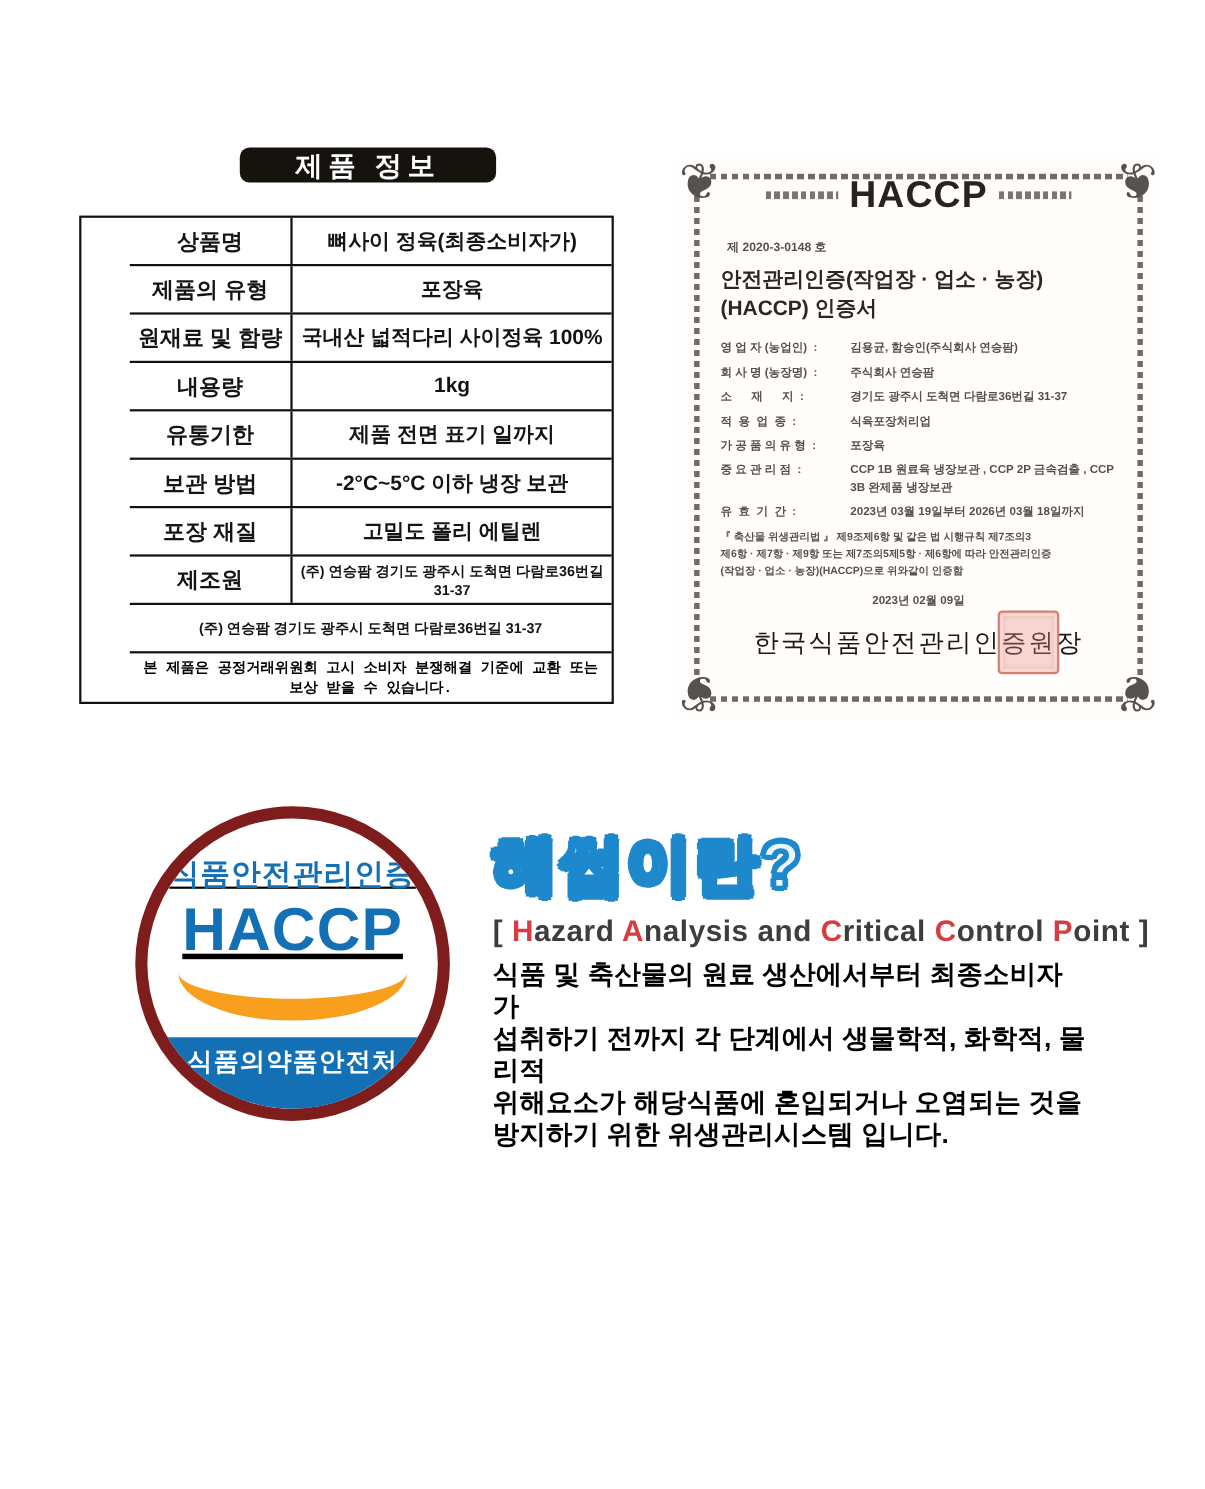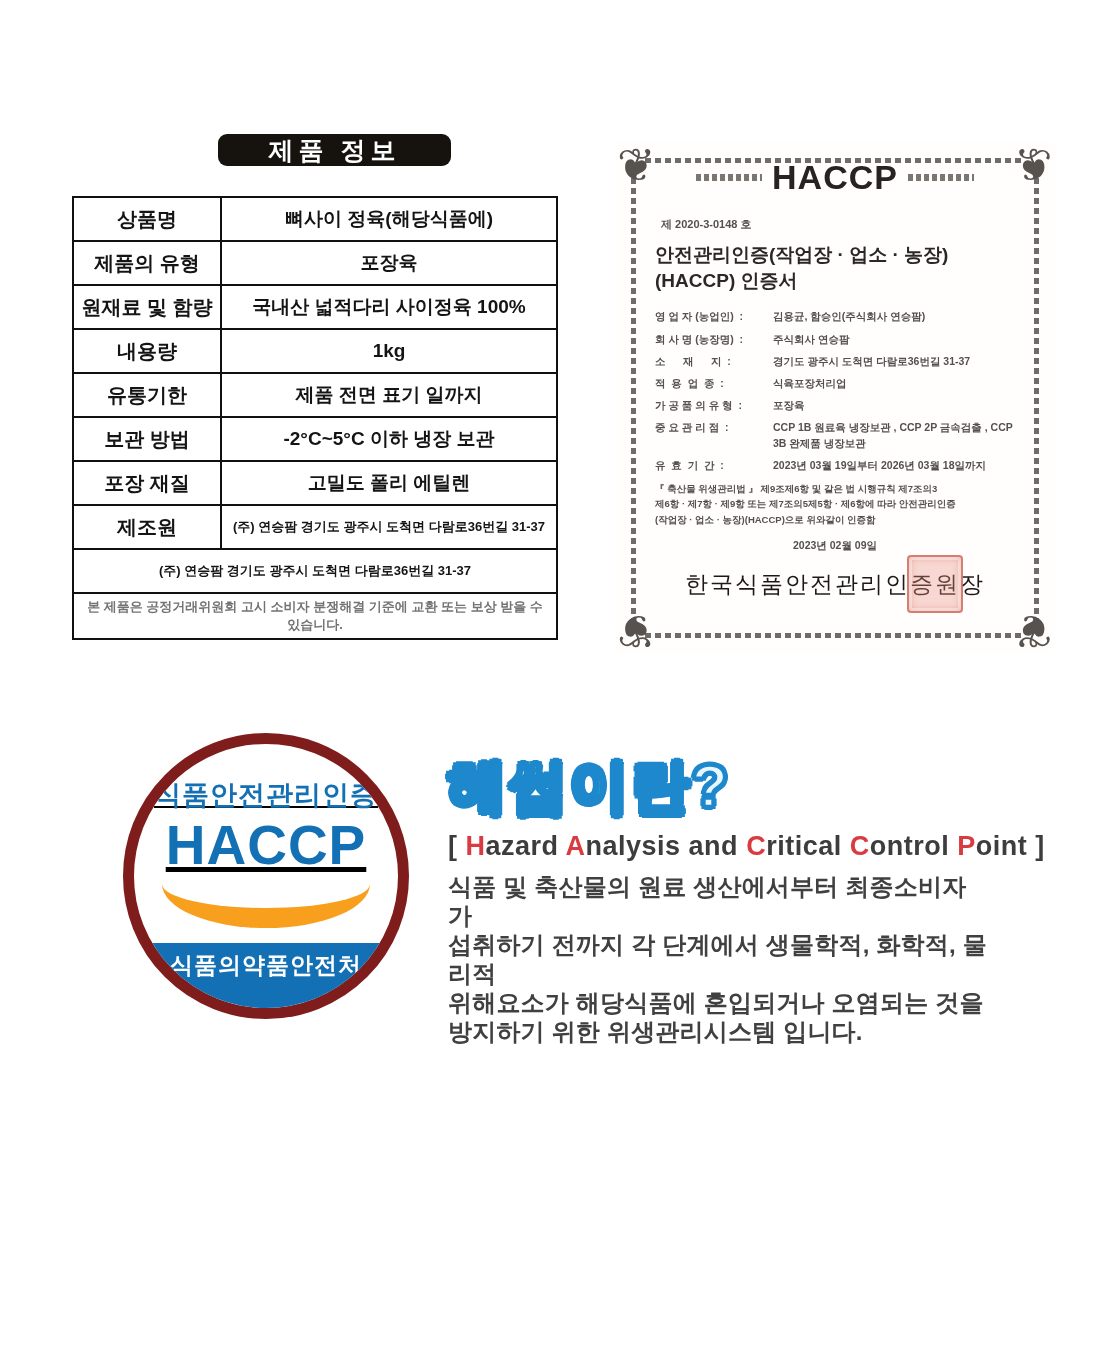--- a/index.html
+++ b/index.html
@@ -5,29 +5,29 @@
   * { margin:0; padding:0; box-sizing:border-box; }
   body { background:#ffffff; font-family:"Liberation Sans","DejaVu Sans",sans-serif; }
   .canvas { position:relative; width:1095px; height:1354px; background:#ffffff; overflow:hidden; }
 
   
   .badge { position:absolute; left:202px; top:134px; width:233px; height:32px;
     background:#16120e; border-radius:9px; display:flex; align-items:center; justify-content:center;
     color:#ffffff; font-size:25px; font-weight:bold; letter-spacing:5px;margin-left:16px; }
 
   
-  .ptable { position:absolute; left:72px; top:196px; width:486px; border:2px solid #101010; background:#fff; }
+  .ptable { position:absolute; left:72px; top:196px; width:486px; border:2px solid #101010; background:#fff;padding-left:44px; }
   .prow { display:flex; height:44px; border-bottom:2px solid #101010; }
   .prow-label { width:148px; border-right:2px solid #101010; display:flex; align-items:center; justify-content:center;
     font-size:20px; font-weight:bold; color:#141414; }
   .prow-value { flex:1; display:flex; align-items:center; justify-content:center;
     font-size:19px; font-weight:bold; color:#141414; padding:0 6px; text-align:center; }
   .prow-value.small { font-size:13px; }
   .pfooter { height:44px; display:flex; align-items:center; justify-content:center;
-    font-size:13px; font-weight:bold; color:#737373; text-align:center; padding:0 10px; }
+    font-size:13px; font-weight:bold; color:#000000; text-align:center; padding:0 10px;font-family:Liberation Mono, monospace; }
 
   
   .cert { position:absolute; left:615px; top:142px; width:440px; height:512px; background:#fffefd; }
   .cert-edge { position:absolute; background:repeating-linear-gradient(90deg,#6f6b68 0 6px,transparent 6px 10px); }
   .cert-edge.top    { left:30px; right:30px; top:16px;    height:5px; }
   .cert-edge.bottom { left:30px; right:30px; bottom:16px; height:5px; }
   .cert-edge.left, .cert-edge.right { background:repeating-linear-gradient(0deg,#6f6b68 0 6px,transparent 6px 10px); width:5px; top:30px; bottom:30px; }
   .cert-edge.left  { left:16px; }
   .cert-edge.right { right:16px; }
   .corner { position:absolute; font-size:46px; color:#57524e; line-height:1; }
@@ -65,35 +65,35 @@
   .logo-bottom-text { margin-top:7px; text-align:center; font-size:23px; font-weight:bold; color:#ffffff; letter-spacing:1px; }
 
   
   .intro-title { position:absolute; left:448px; top:748px; font-size:58px; font-weight:bold; letter-spacing:3px;
     color:#e9f6fd; -webkit-text-stroke:2.5px #1e88cd;
     text-shadow:-3px -3px 0 #1e88cd, 3px -3px 0 #1e88cd, -3px 3px 0 #1e88cd, 3px 3px 0 #1e88cd,
                  0 -4px 0 #1e88cd, 0 4px 0 #1e88cd, -4px 0 0 #1e88cd, 4px 0 0 #1e88cd; }
   .intro-subtitle { position:absolute; left:448px; top:831px; font-size:27px; font-weight:bold; color:#3d3d3d; letter-spacing:0.5px; }
   .intro-subtitle .seg-red { color:#d83b40; }
   .intro-desc { position:absolute; left:448px; top:872px; width:540px; font-size:24px; font-weight:bold;
-    color:#404040; line-height:29px; white-space:pre-line; letter-spacing:0.2px; }
+    color:#000000; line-height:29px; white-space:pre-line; letter-spacing:0.2px; }
 </style>
 </head>
 <body>
 
 <div class="canvas">
 
   <div class="badge">
     <span>제품 정보</span>
   </div>
 
   <div class="ptable">
     <div class="prow">
       <div class="prow-label">상품명</div>
-      <div class="prow-value">뼈사이 정육(해당식품에)</div>
+      <div class="prow-value">뼈사이 정육(최종소비자가)</div>
     </div>
     <div class="prow">
       <div class="prow-label">제품의 유형</div>
       <div class="prow-value">포장육</div>
     </div>
     <div class="prow">
       <div class="prow-label">원재료 및 함량</div>
       <div class="prow-value">국내산 넓적다리 사이정육  100%</div>
     </div>
     <div class="prow">

